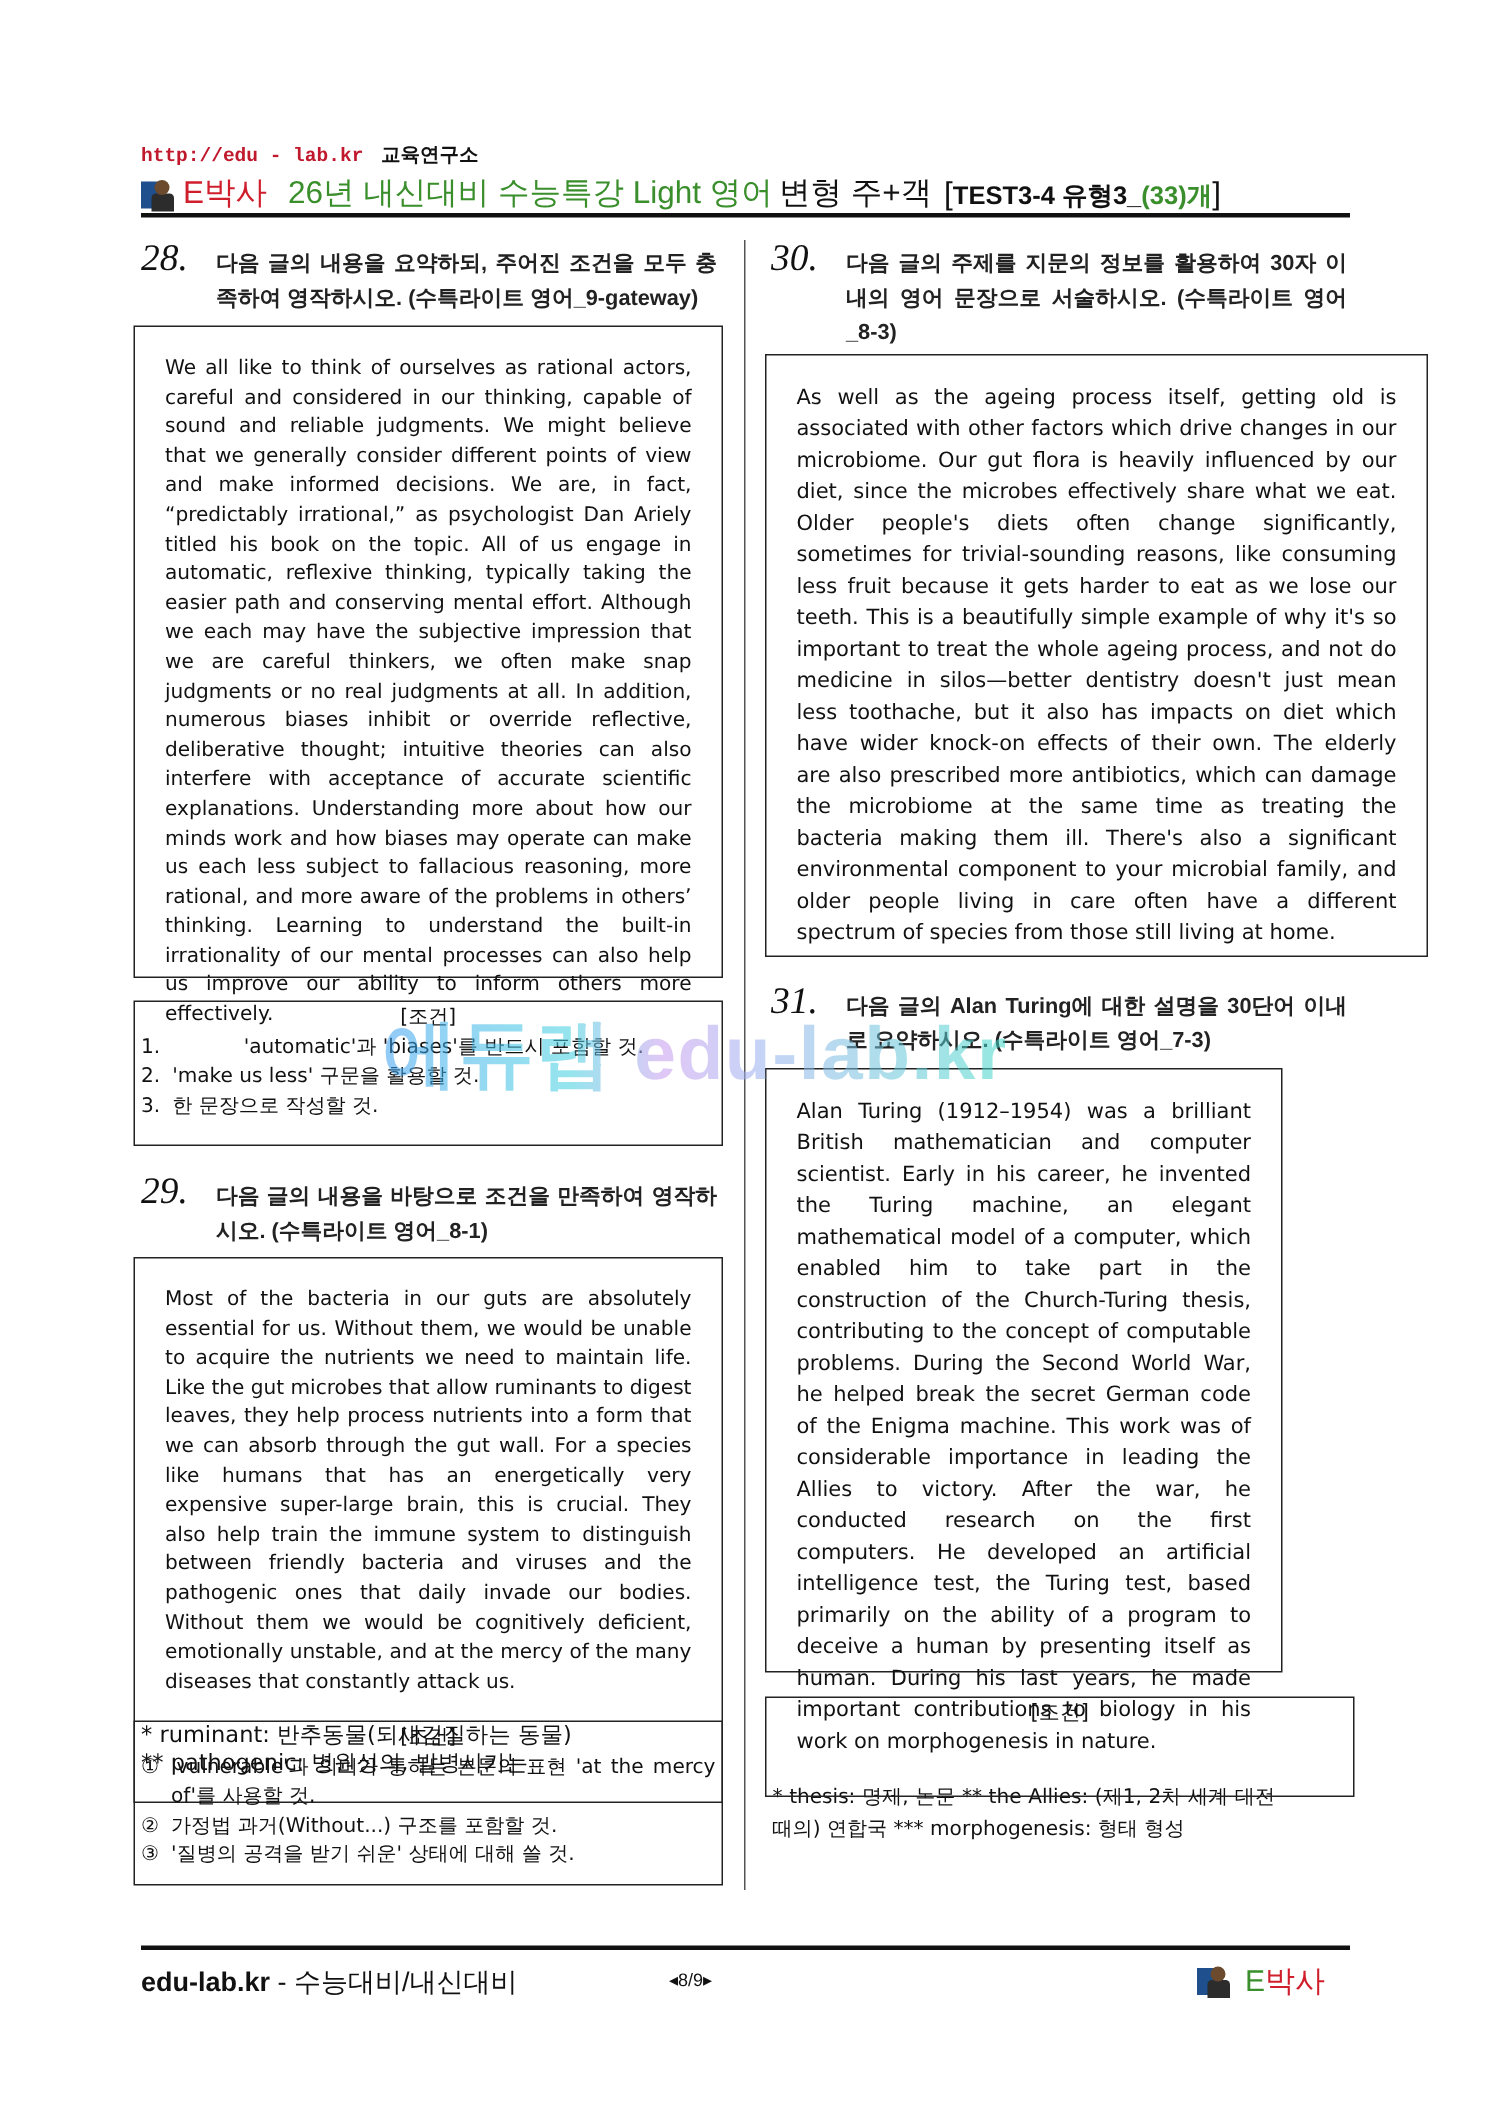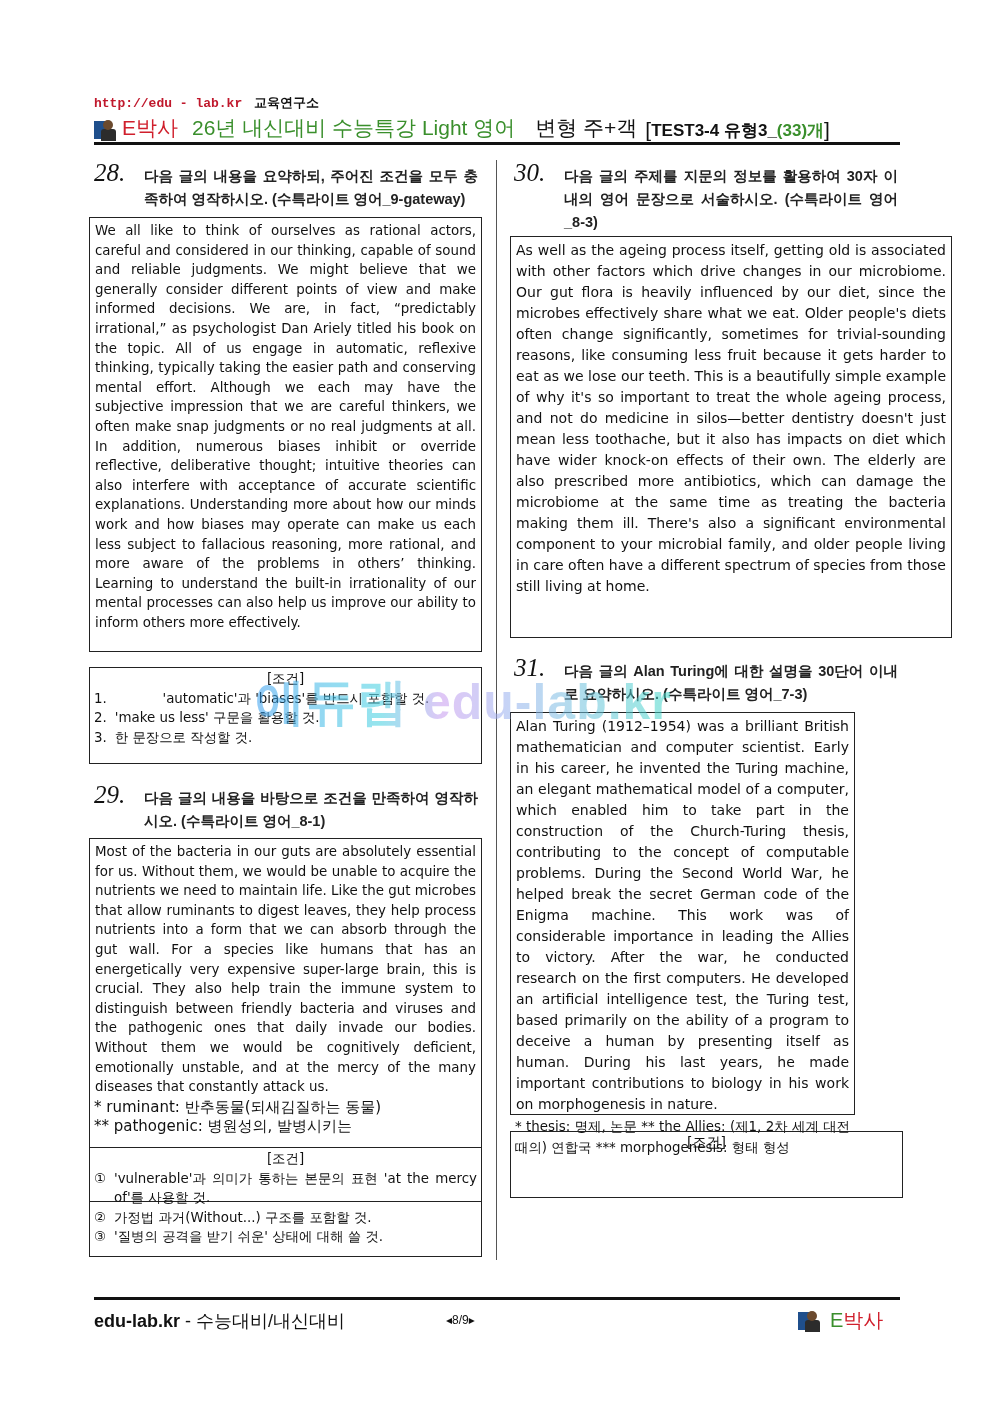--- a/index.html
+++ b/index.html
@@ -10,34 +10,34 @@
   .site-url { color:#c0182c; }
   .site-org { color:#111; margin-left:4px; }
 
   .title-line { position:absolute; left:94px; top:114px; height:28px; width:806px; display:flex; align-items:flex-end; font-family:"Liberation Sans",sans-serif; white-space:nowrap; }
   .logo-box { width:24px; height:24px; position:relative; margin-right:4px; }
   .logo-box .sq { position:absolute; left:0; top:3px; width:14px; height:18px; background:#1f4f8c; }
   .logo-box .hd { position:absolute; left:9px; top:2px; width:10px; height:10px; border-radius:50%; background:#6b4a2e; }
   .logo-box .bd { position:absolute; left:7px; top:11px; width:15px; height:12px; background:#2c2c2c; border-radius:3px 3px 0 0; }
   .t-brand { color:#d01f2c; font-size:21px; margin-right:14px; }
   .t-green { color:#3a8f2c; font-size:21px; }
-  .t-black { color:#111; font-size:21px; margin-left:20px; }
+  .t-black { color:#111; font-size:21px; margin-left:4px; }
   .t-bracket { color:#111; font-size:21px; margin-left:8px; }
   .t-test { color:#111; font-size:17px; font-weight:bold; }
   .t-count { color:#3a8f2c; font-size:17px; font-weight:bold; }
   .title-rule { position:absolute; left:94px; top:142px; width:806px; height:3px; background:#111; }
 
   .col-divider { position:absolute; left:496px; top:160px; width:1px; height:1100px; background:#555; }
 
   .q-head { position:absolute; font-family:"Liberation Sans",sans-serif; font-size:14.5px; line-height:23px; font-weight:bold; color:#222; }
   .q-num { position:absolute; left:0; top:-4px; font-family:"Liberation Serif",serif; font-style:italic; font-size:25px; font-weight:normal; color:#111; }
   .q-text { display:block; padding-left:50px; text-align:justify; }
 
   .box { position:absolute; border:1.5px solid #222; padding:2px 4px; font-family:"DejaVu Sans",sans-serif; font-size:13.4px; line-height:19.6px; color:#111; text-align:justify; background:transparent; }
-  .box p { margin:1px; }
+  .box p { margin:16px; }
   .footnote { text-align:left; font-size:15px; line-height:19px; }
   .footnote-left { text-align:justify; }
 
   .cond-title { text-align:center; }
   .cond-item { display:flex; }
   .cond-mark { flex:0 0 auto; margin-right:8px; }
   .cond-text { flex:1; text-align:justify; }
 
   .watermark { position:absolute; left:255px; top:669px; font-family:Liberation Sans, sans-serif; font-weight:bold; font-size:50px; white-space:nowrap; pointer-events:none; opacity:0.55;
     background:linear-gradient(90deg,#3aa0f0 0%,#40d0e0 30%,#c79af0 45%,#9ab0f0 60%,#40d8c8 100%); -webkit-background-clip:text; background-clip:text; color:transparent; letter-spacing:1px; }

